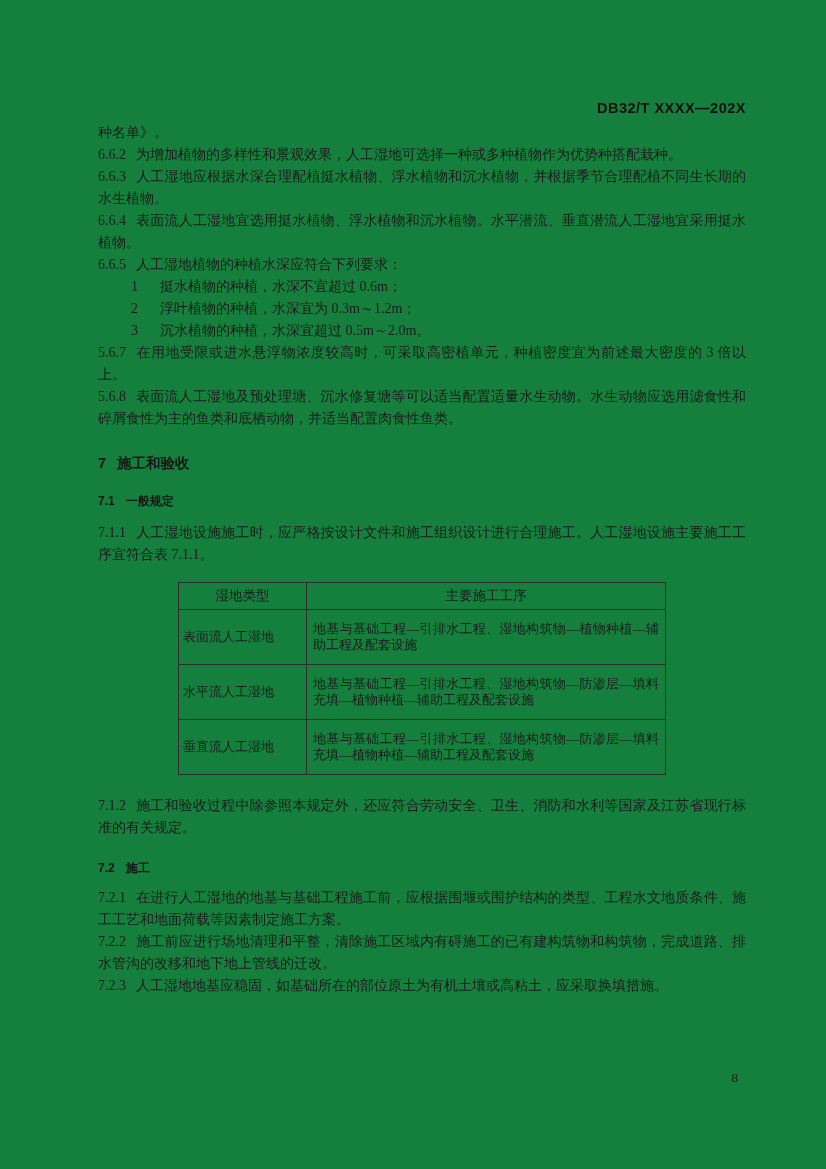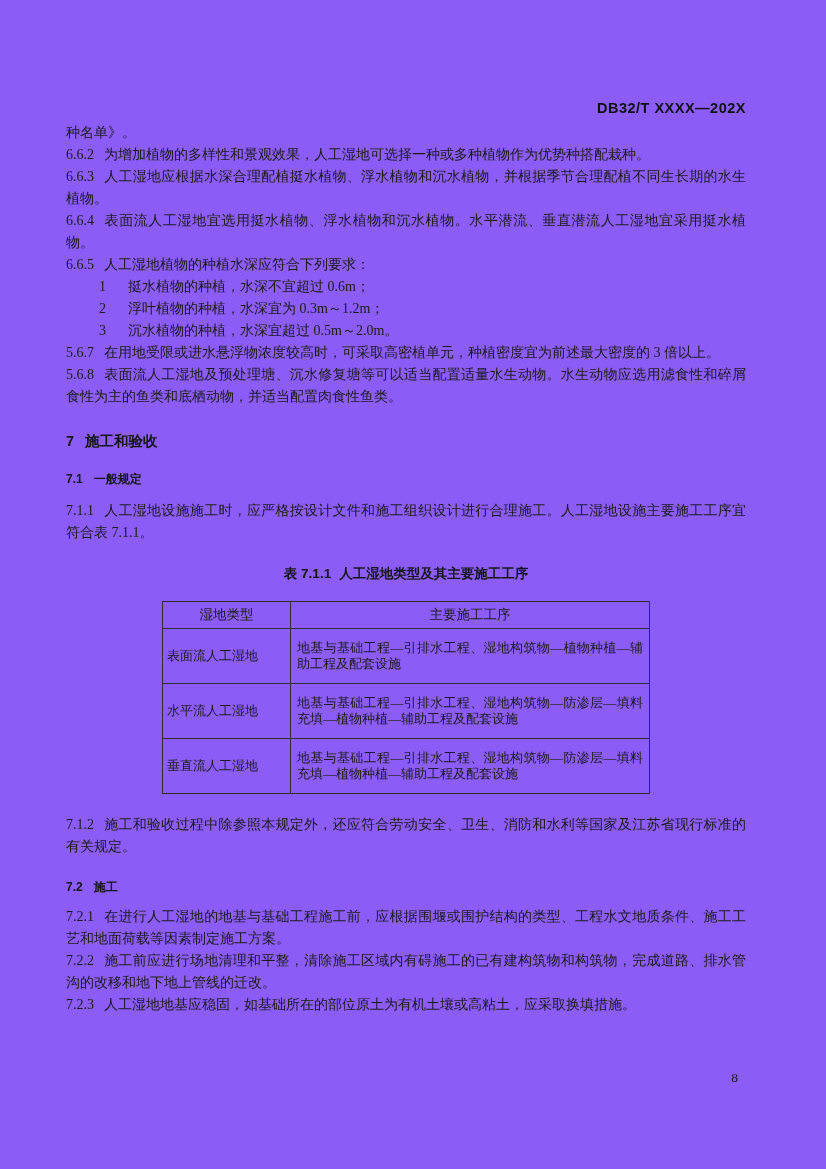--- a/index.html
+++ b/index.html
@@ -1,31 +1,31 @@
 <!DOCTYPE html>
 <html><head>
 <meta charset="utf-8">
 <style>
   html,body { margin:0; padding:0; background:#ffffff; }
   .page {
     position:relative;
     width:826px; height:1169px;
-    background:#8b5cf6;
+    background:#15803d;
     font-family:"Liberation Serif","DejaVu Serif",serif;
     color:#1b1b1b;
     overflow:hidden;
   }
   .doc-code {
     position:absolute; top:100px; right:80px;
     font-family:"Liberation Sans","DejaVu Sans",sans-serif;
     font-weight:bold; font-size:14.5px; letter-spacing:0.5px;
     color:#111;
   }
   .content {
-    padding:122px 80px 0 66px;
+    padding:122px 80px 0 98px;
     font-size:14px; line-height:22px;
   }
   p.clause { margin:0; text-align:justify; }
   .cnum { margin-right:10px; }
   .list-item { margin:0 0 0 33px; text-align:justify; }
   .list-item .lnum { display:inline-block; width:29px; }
   .sec-heading {
     font-family:"Liberation Sans","DejaVu Sans",sans-serif;
     font-weight:bold; font-size:14.5px; line-height:22px;
     margin:22px 0 0 0; color:#161616;
@@ -96,21 +96,20 @@
     <p class="clause"><span class="cnum">5.6.7</span><span>在用地受限或进水悬浮物浓度较高时，可采取高密植单元，种植密度宜为前述最大密度的 3 倍以上。</span></p>
 
     <p class="clause"><span class="cnum">5.6.8</span><span>表面流人工湿地及预处理塘、沉水修复塘等可以适当配置适量水生动物。水生动物应选用滤食性和碎屑食性为主的鱼类和底栖动物，并适当配置肉食性鱼类。</span></p>
 
     <div class="sec-heading"><span class="hnum">7</span><span>施工和验收</span></div>
 
     <div class="sub-heading"><span class="hnum">7.1</span><span>一般规定</span></div>
 
     <p class="clause"><span class="cnum">7.1.1</span><span>人工湿地设施施工时，应严格按设计文件和施工组织设计进行合理施工。人工湿地设施主要施工工序宜符合表 7.1.1。</span></p>
 
-    <div class="tbl-caption"><span class="cap-label">表 7.1.1</span><span>人工湿地类型及其主要施工工序</span></div>
 
     <table class="proc-table">
       <colgroup>
           <col class="c-type">
           <col class="c-proc">
         </colgroup>
       <thead>
         <tr>
           <th>湿地类型</th>
           <th>主要施工工序</th>

